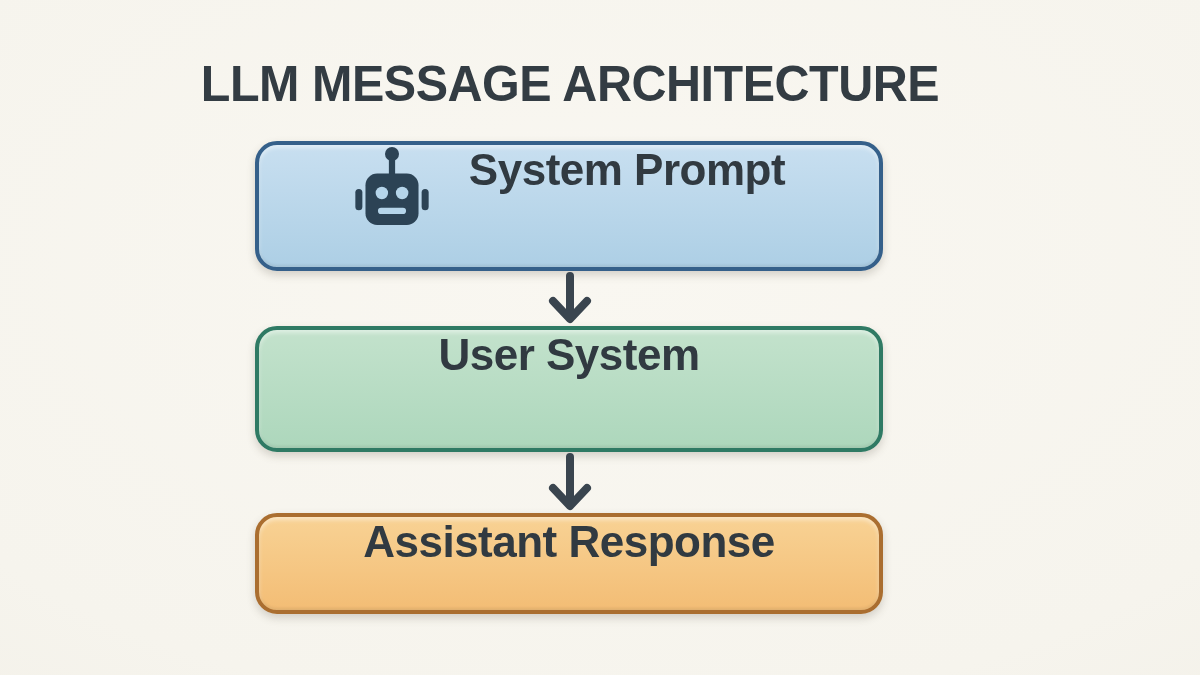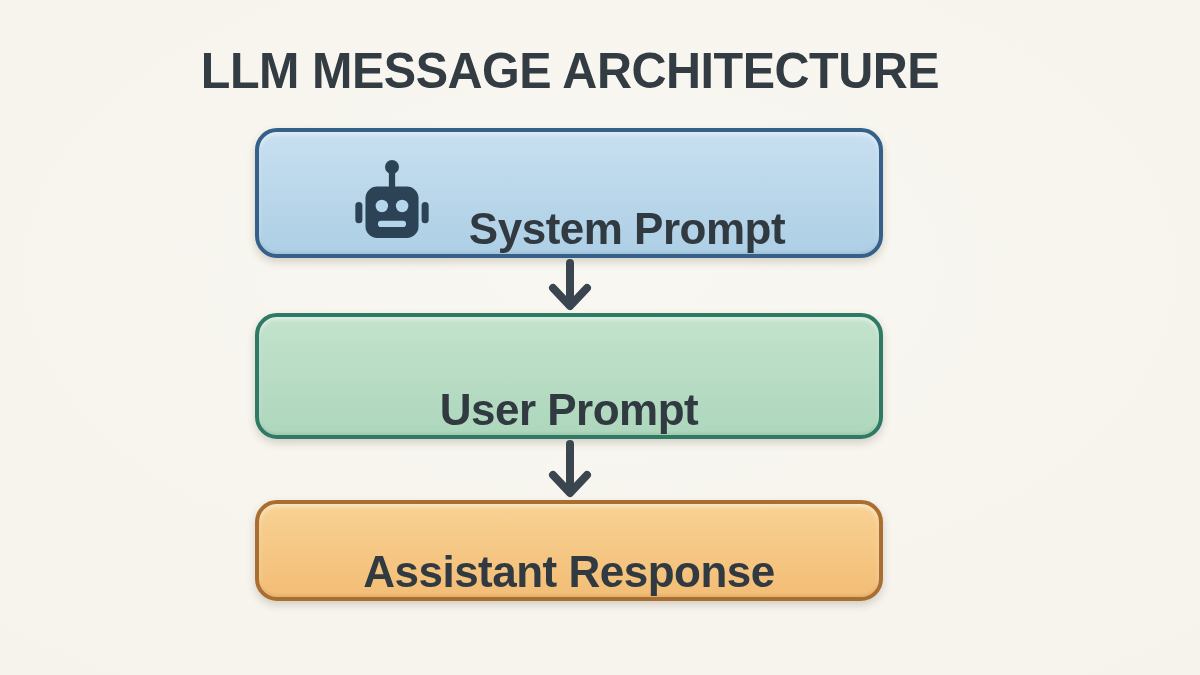--- a/index.html
+++ b/index.html
@@ -2,42 +2,42 @@
 <html style="--arrow-color: #3a454f; --title-color: #333c43; --robot-color: #2c4355; --robot-face: #b5d5ea;"><head>
 <meta charset="utf-8">
 <style>
   * { margin: 0; padding: 0; box-sizing: border-box; }
   html, body { width: 1200px; height: 675px; overflow: hidden; }
   body {
     font-family: "Liberation Sans", sans-serif;
     background: radial-gradient(ellipse 120% 120% at 50% 40%, #f9f7f1 0%, #f6f4ed 55%, #efece3 100%);
     position: relative;
   }
-  .stage { position: absolute; inset: 0; }
+  .stage { position: absolute; inset: 0; margin-top: 13px; }
 
   .diagram-title {
     position: absolute;
     left: 0; top: 42px;
     width: 1140px;
     text-align: center;
     font-size: 50px;
     font-weight: 700;
     letter-spacing: -0.5px;
     color: var(--title-color, #333c43);
     transform: scaleX(0.97);
   }
 
   .node {
     position: absolute;
     left: 255px;
     width: 628px;
     border: 4px solid;
     border-radius: 22px;
     display: flex;
-    align-items: flex-end;
+    align-items: flex-start;
     justify-content: center;
     gap: 38px;
     box-shadow: 0 4px 9px rgba(80, 75, 60, 0.22),
                 inset 0 3px 4px rgba(255, 255, 255, 0.45),
                 inset 0 -2px 3px rgba(0, 0, 0, 0.08);
   }
   .node-system    { top: 128px; height: 130px; }
   .node-user      { top: 313px; height: 126px; }
   .node-assistant { top: 500px; height: 101px; }
 
@@ -95,21 +95,21 @@
     <span class="node-label">System Prompt</span>
   </div>
 
   <div class="arrow arrow-1">
     <svg viewBox="0 0 52 53" preserveAspectRatio="none">
       <path d="M26 4 L26 44 M9 29 L26 47 L43 29"></path>
     </svg>
   </div>
 
   <div class="node node-user" style="background: linear-gradient(rgb(195, 226, 204) 0%, rgb(173, 215, 188) 100%); border-color: rgb(47, 122, 100);">
-    <span class="node-label">User Prompt</span>
+    <span class="node-label">User System</span>
   </div>
 
   <div class="arrow arrow-2">
     <svg viewBox="0 0 52 59" preserveAspectRatio="none">
       <path d="M26 4 L26 50 M9 35 L26 53 L43 35"></path>
     </svg>
   </div>
 
   <div class="node node-assistant" style="background: linear-gradient(rgb(248, 210, 148) 0%, rgb(243, 189, 117) 100%); border-color: rgb(170, 110, 48);">
     <span class="node-label">Assistant Response</span>

